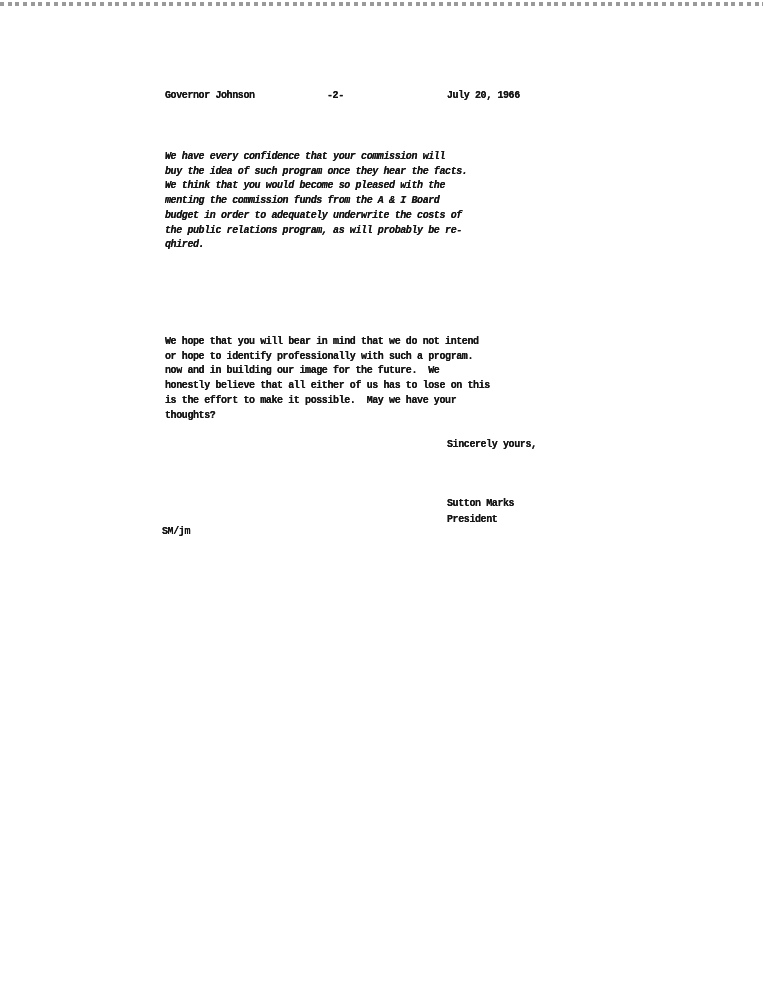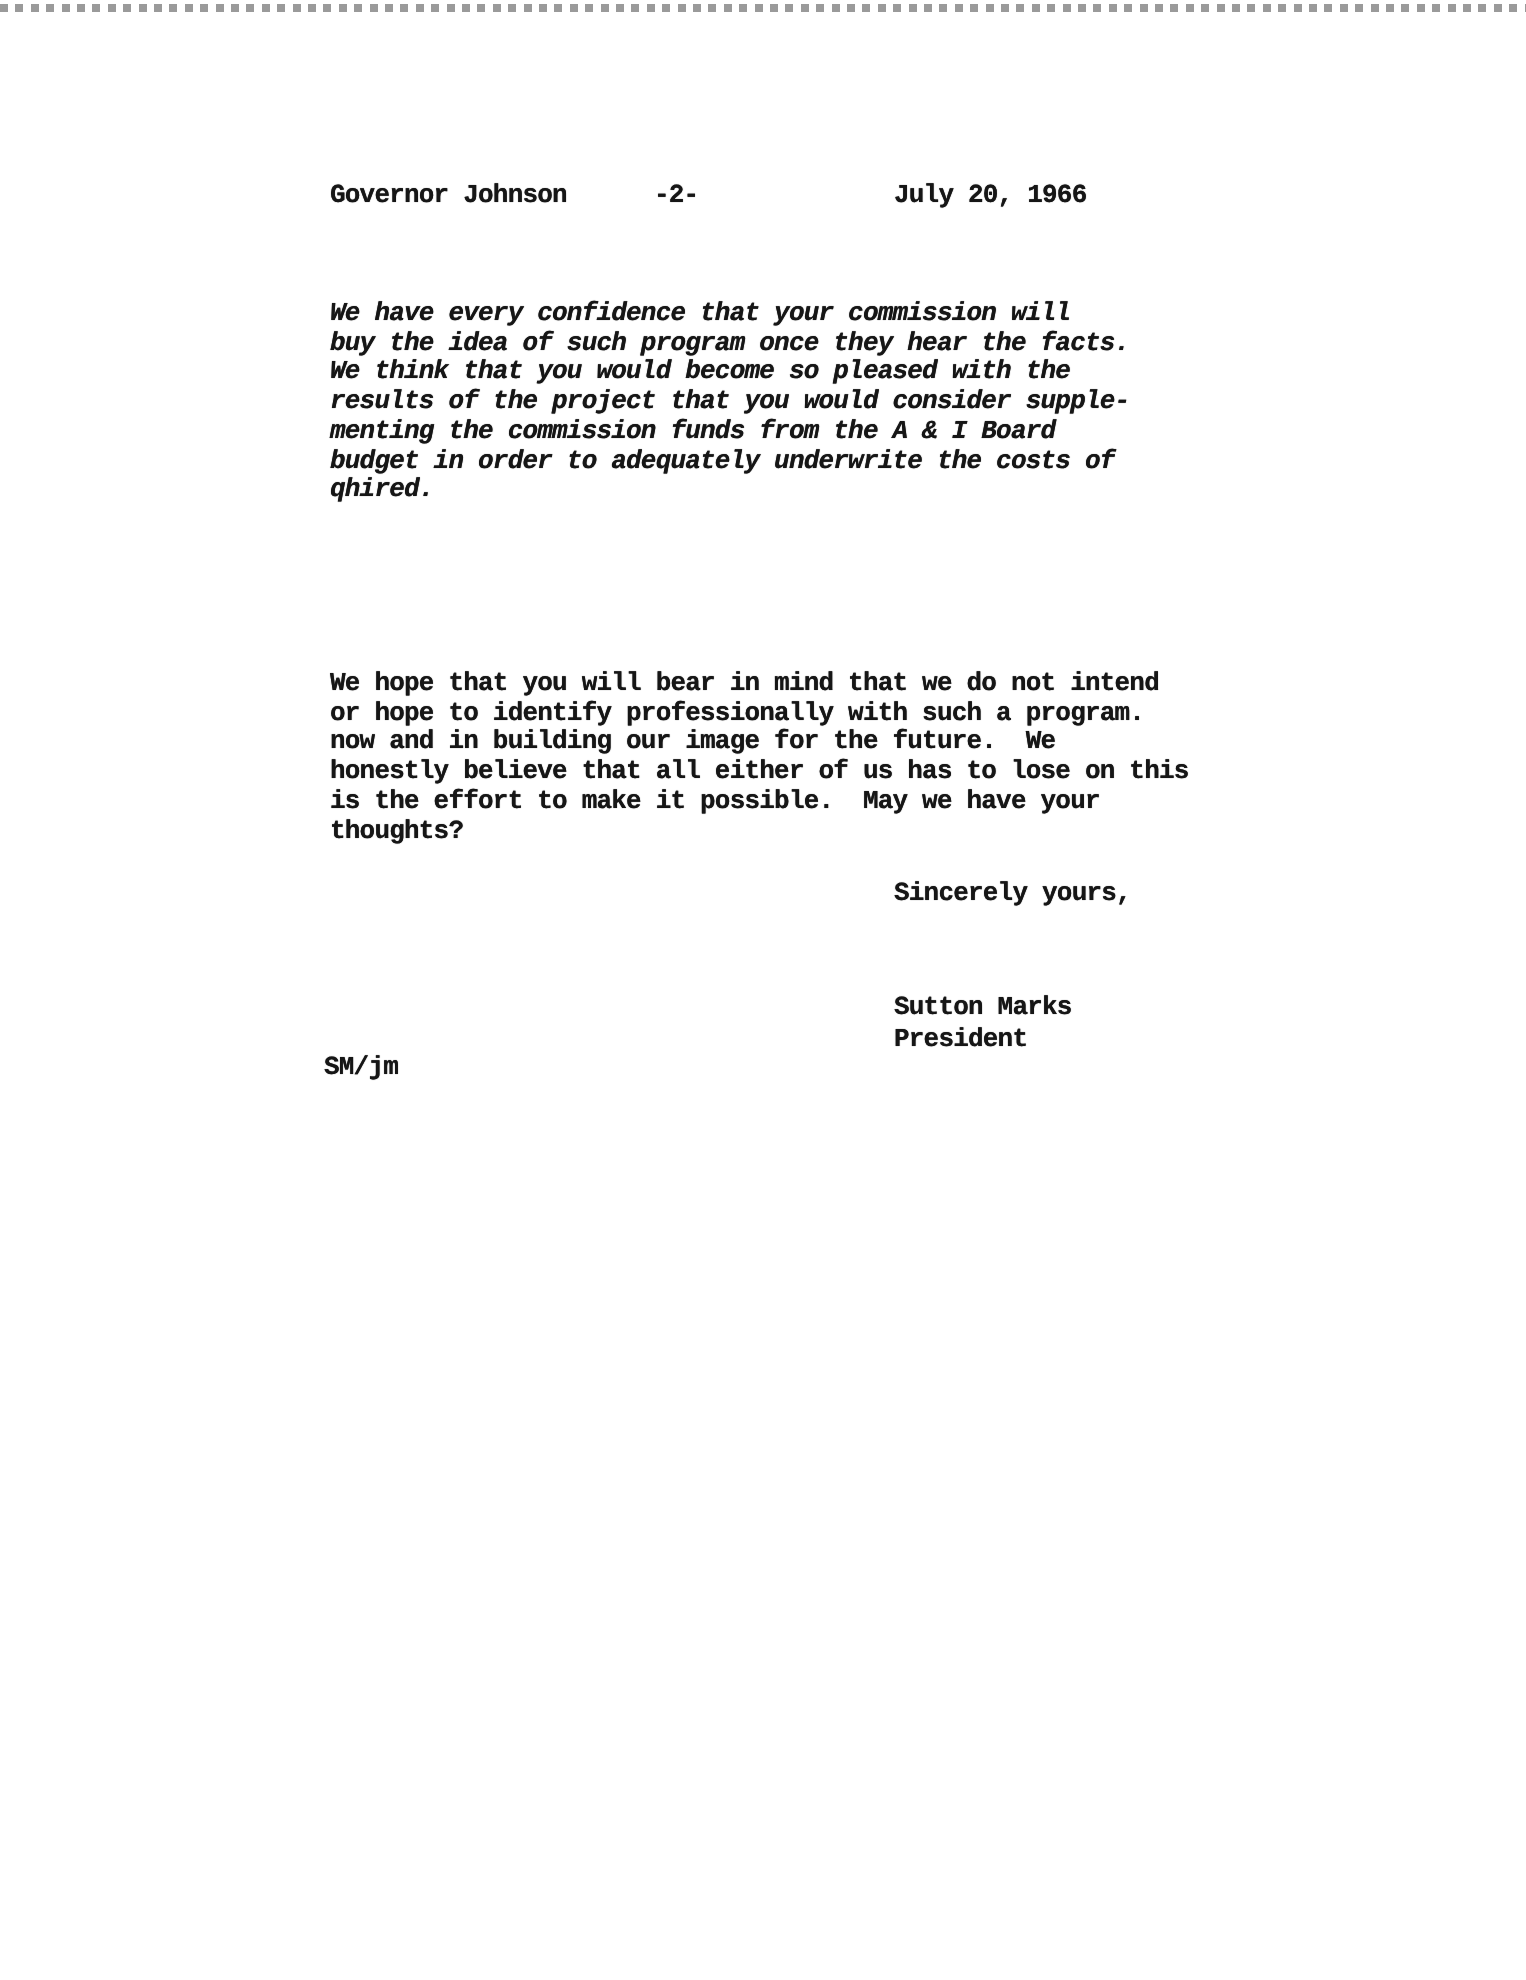--- a/index.html
+++ b/index.html
@@ -11,21 +11,21 @@
     overflow: hidden;
   }
   .page {
     position: relative;
     width: 654px;
     height: 990px;
     background: #ffffff;
     font-family: "Liberation Mono", "DejaVu Sans Mono", monospace;
     font-weight: bold;
     color: #161616;
-    font-size: 13px;
+    font-size: 10px;
     letter-spacing: -0.4px;
     text-shadow: 0 0 0.4px currentColor;
   }
   .dash-line {
     position: absolute;
     top: 2px;
     left: 0;
     width: 763px;
     height: 4px;
     background: repeating-linear-gradient(90deg,
@@ -62,23 +62,23 @@
   <div class="dash-line"></div>
 
   <div class="abs header-row addressee">Governor Johnson</div>
   <div class="abs header-row page-number">-2-</div>
   <div class="abs header-row letter-date">July 20, 1966</div>
 
   <div class="para para1">
     <div>We have every confidence that your commission will</div>
     <div>buy the idea of such program once they hear the facts.</div>
     <div>We think that you would become so pleased with the</div>
-    <div>results of the project that you would consider supple-</div>
     <div>menting the commission funds from the A &amp; I Board</div>
     <div>budget in order to adequately underwrite the costs of</div>
+    <div>the public relations program, as will probably be re-</div>
     <div>qhired.</div>
   </div>
 
   <div class="para para2">
     <div>We hope that you will bear in mind that we do not intend</div>
     <div>or hope to identify professionally with such a program.</div>
     <div>now and in building our image for the future.  We</div>
     <div>honestly believe that all either of us has to lose on this</div>
     <div>is the effort to make it possible.  May we have your</div>
     <div>thoughts?</div>

